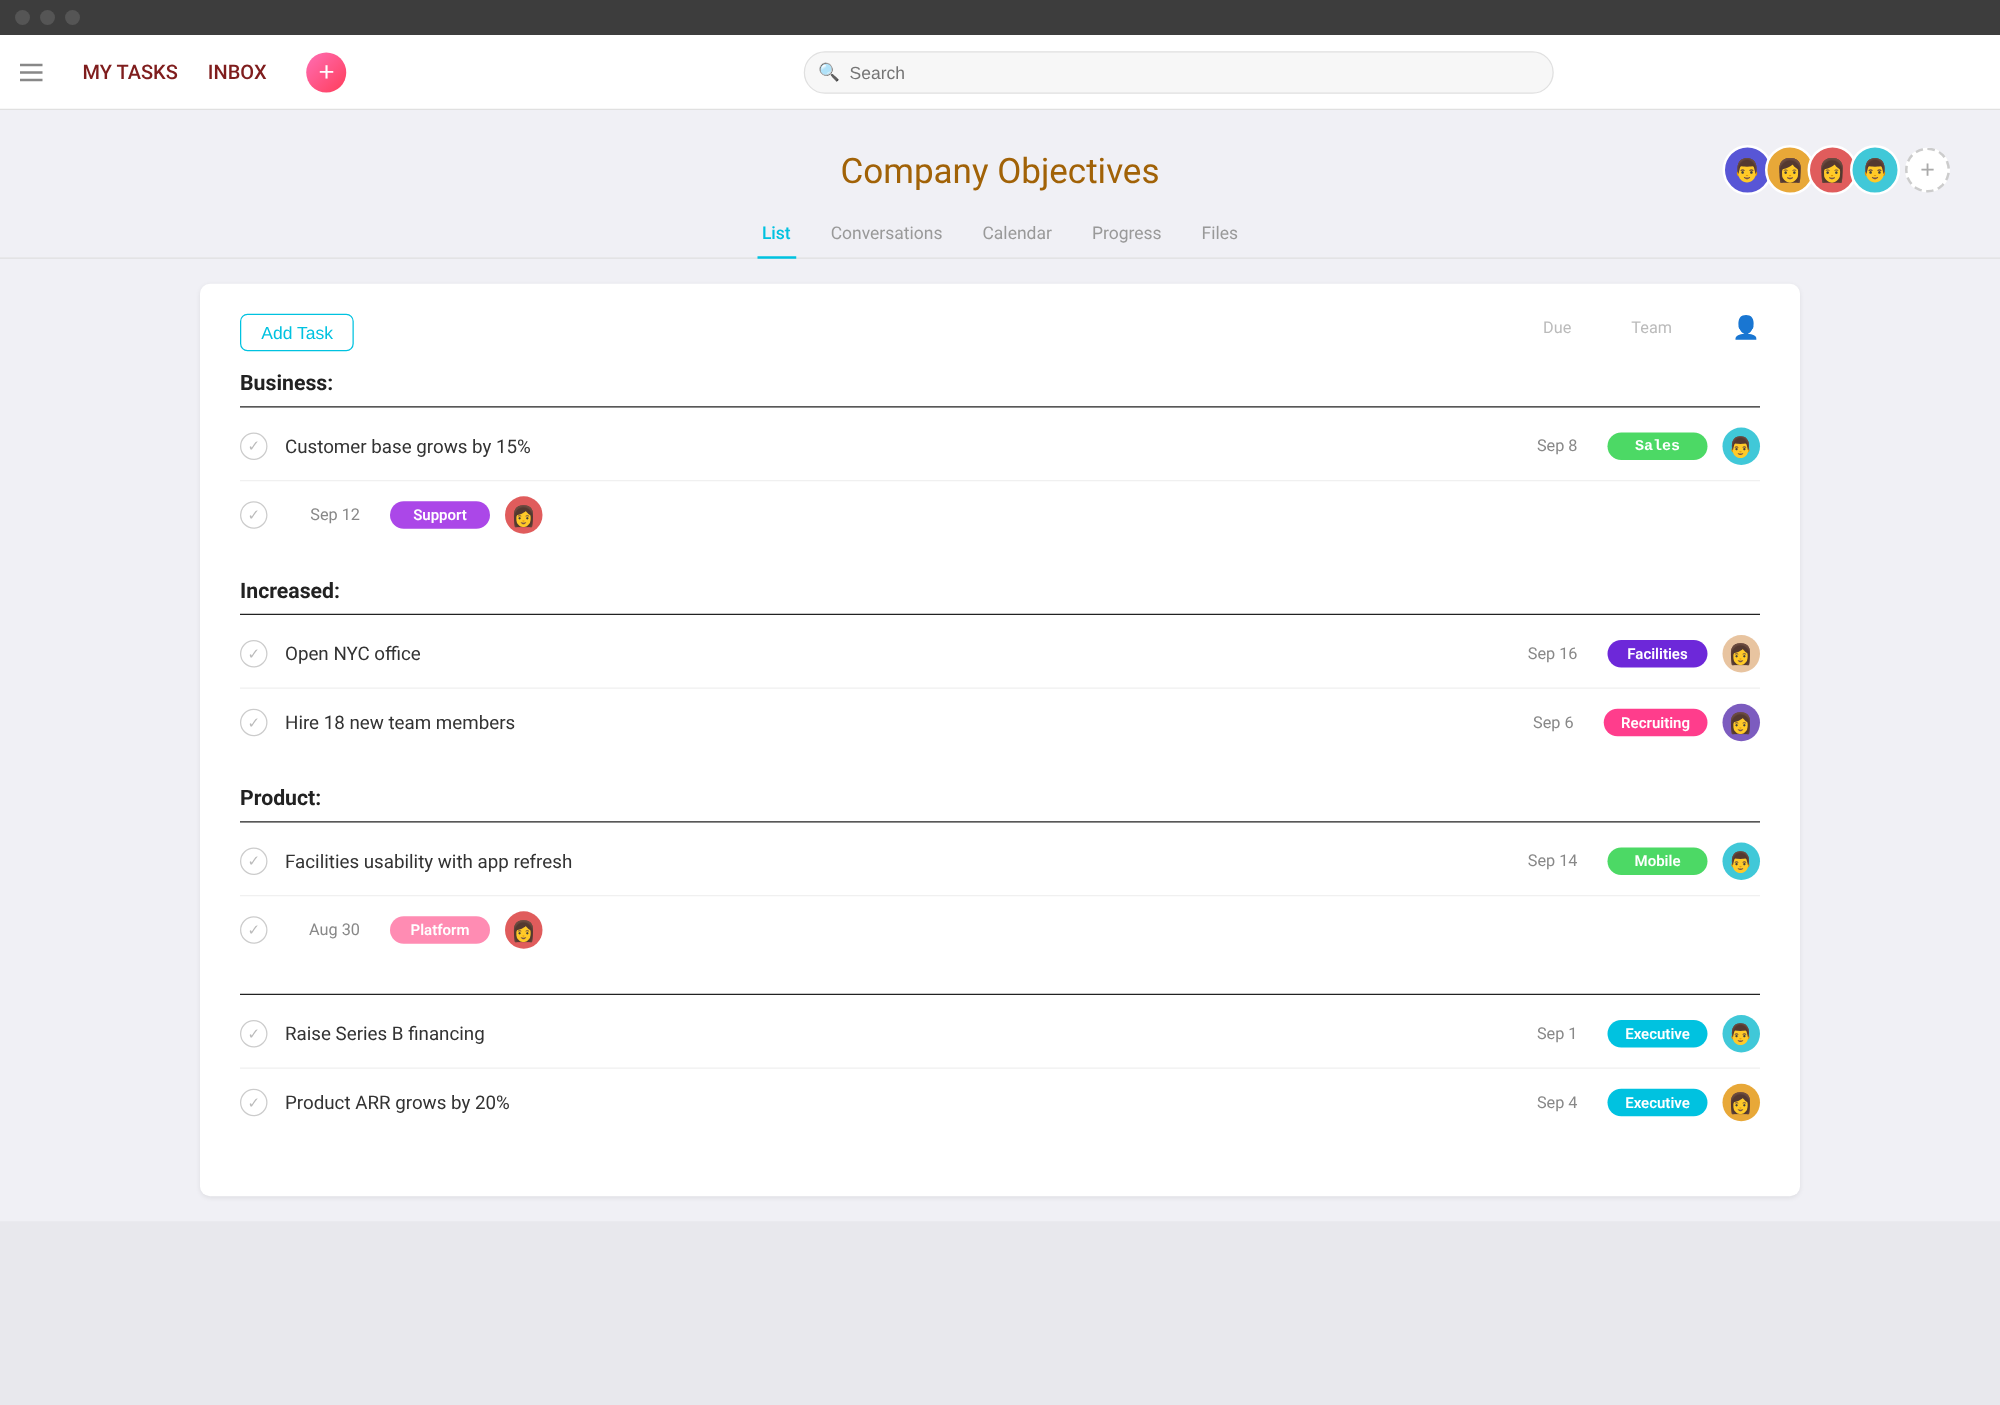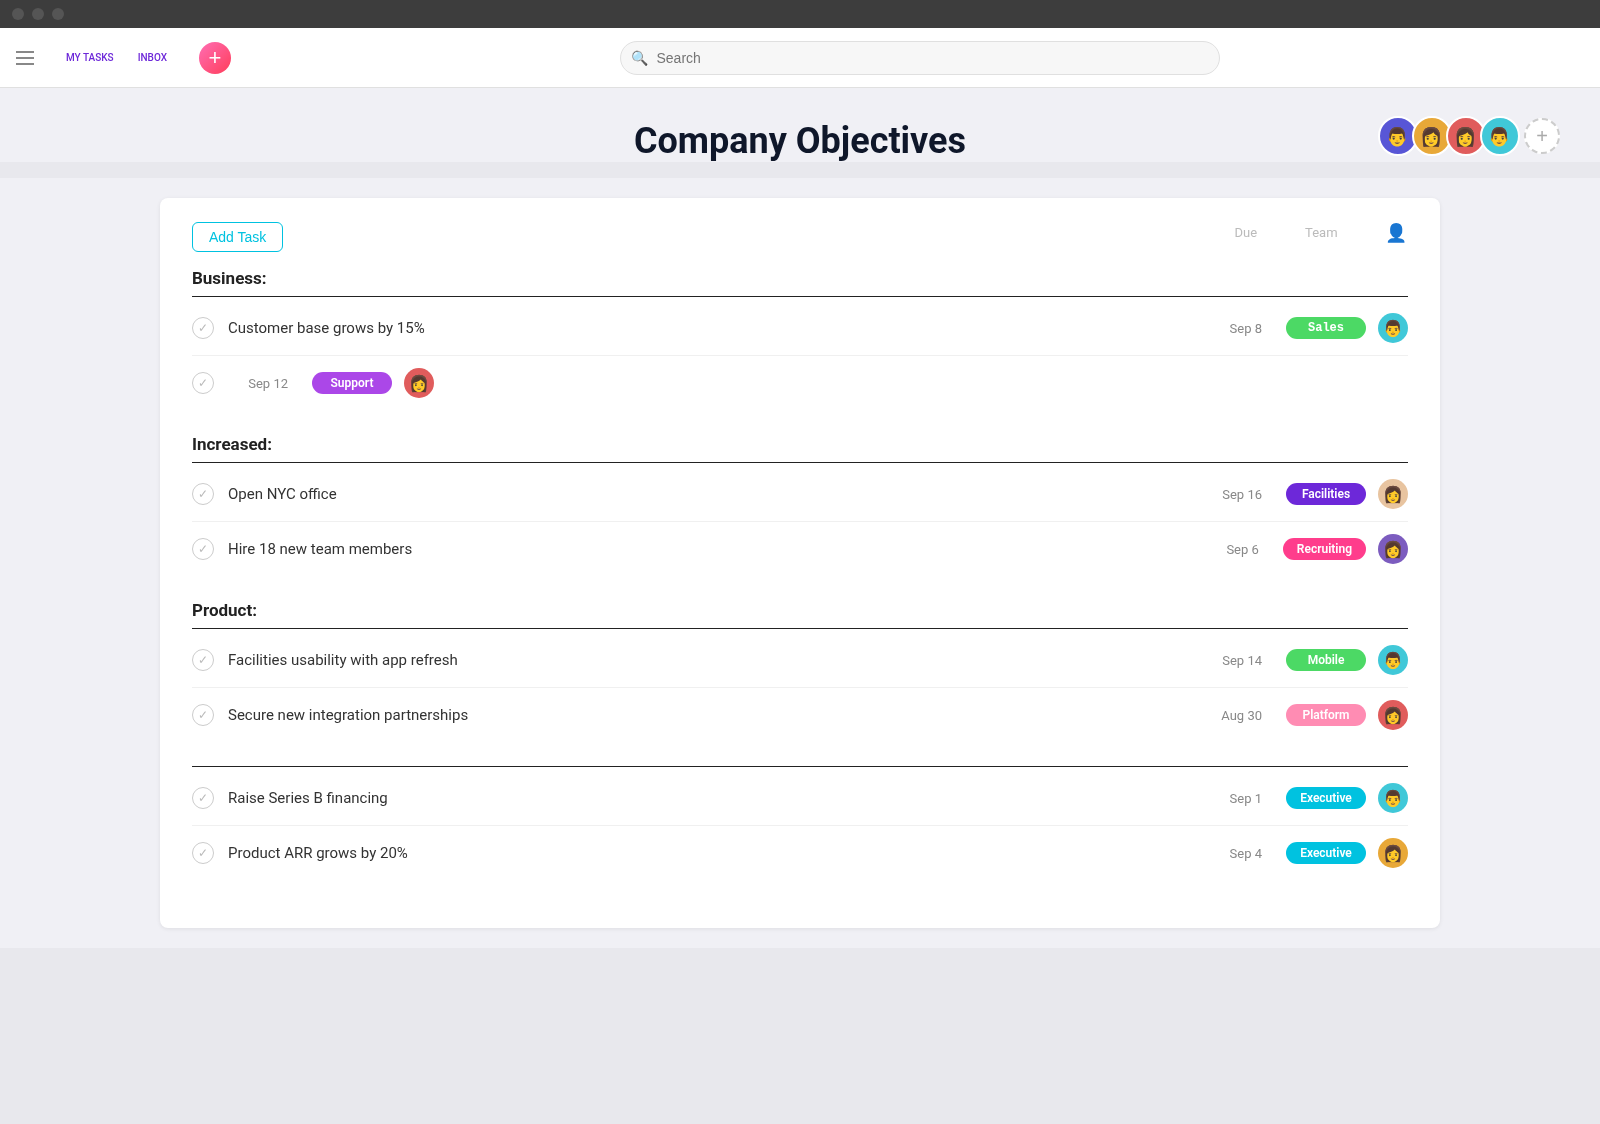--- a/index.html
+++ b/index.html
@@ -37,21 +37,21 @@
     .hamburger-icon {
       display: flex; flex-direction: column; gap: 4px; cursor: pointer;
     }
     .hamburger-icon span {
       display: block; width: 18px; height: 2px; background: #888;
     }
     .nav-links {
       display: flex; gap: 8px;
     }
     .nav-link {
-      font-size: 10px; color: #6d28d9; font-weight: 500; cursor: pointer; padding: 4px 8px;
+      font-size: 16px; color: #7f1d1d; font-weight: 500; cursor: pointer; padding: 4px 8px;
       text-decoration: none;
     }
     .add-btn {
       width: 32px; height: 32px; border-radius: 50%;
       background: linear-gradient(135deg, #ff6eb4, #ff3d5a);
       border: none; color: #fff; font-size: 22px; line-height: 1;
       cursor: pointer; display: flex; align-items: center; justify-content: center;
     }
     .search-bar {
       flex: 1;
@@ -82,23 +82,23 @@
     }
 
     
     .page-header {
       background: #f0f0f5;
       text-align: center;
       padding: 32px 0 0;
       position: relative;
     }
     .page-title {
-      font-size: 36px;
-      font-weight: 700;
-      color: #0f172a;
+      font-size: 28px;
+      font-weight: 400;
+      color: #a16207;
       margin-bottom: 16px;
     }
     .member-avatars {
       position: absolute;
       top: 28px;
       right: 40px;
       display: flex;
       align-items: center;
       gap: -4px;
     }
@@ -310,20 +310,27 @@
     <h1 class="page-title">Company Objectives</h1>
 
     <div class="member-avatars">
       <div class="member-avatar av1">👨</div>
       <div class="member-avatar av2">👩</div>
       <div class="member-avatar av3">👩</div>
       <div class="member-avatar av4">👨</div>
       <button class="add-member-btn">+</button>
     </div>
 
+    <div class="tabs">
+      <div class="tab active">List</div>
+      <div class="tab">Conversations</div>
+      <div class="tab">Calendar</div>
+      <div class="tab">Progress</div>
+      <div class="tab">Files</div>
+    </div>
   </div>
 
   <div class="task-container">
     <div class="task-card">
 
       <div class="add-task-row">
         <button class="add-task-btn">Add Task</button>
         <div class="col-headers">
           <span>Due</span>
           <span>Team</span>
@@ -372,21 +379,20 @@
             <hr class="section-divider">
             <div class="task-row">
               <div class="task-check">✓</div>
               <div class="task-name">Facilities usability with app refresh</div>
               <div class="task-due">Sep 14</div>
               <div class="task-team-badge badge-mobile">Mobile</div>
               <div class="task-avatar ta5">👨</div>
             </div>
             <div class="task-row">
               <div class="task-check">✓</div>
-              <div class="task-name">Secure new integration partnerships</div>
               <div class="task-due">Aug 30</div>
               <div class="task-team-badge badge-platform">Platform</div>
               <div class="task-avatar ta6">👩</div>
             </div>
           </div>
           <div class="section">
             <hr class="section-divider">
             <div class="task-row">
               <div class="task-check">✓</div>
               <div class="task-name">Raise Series B financing</div>

